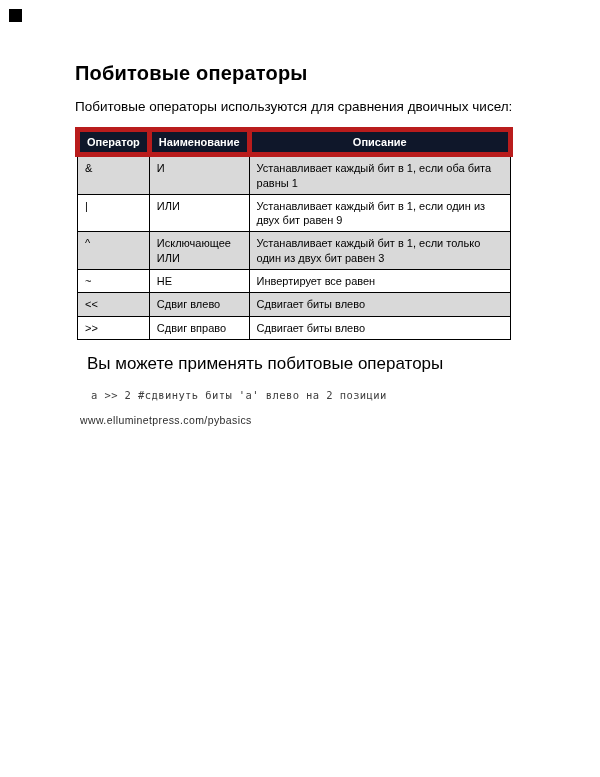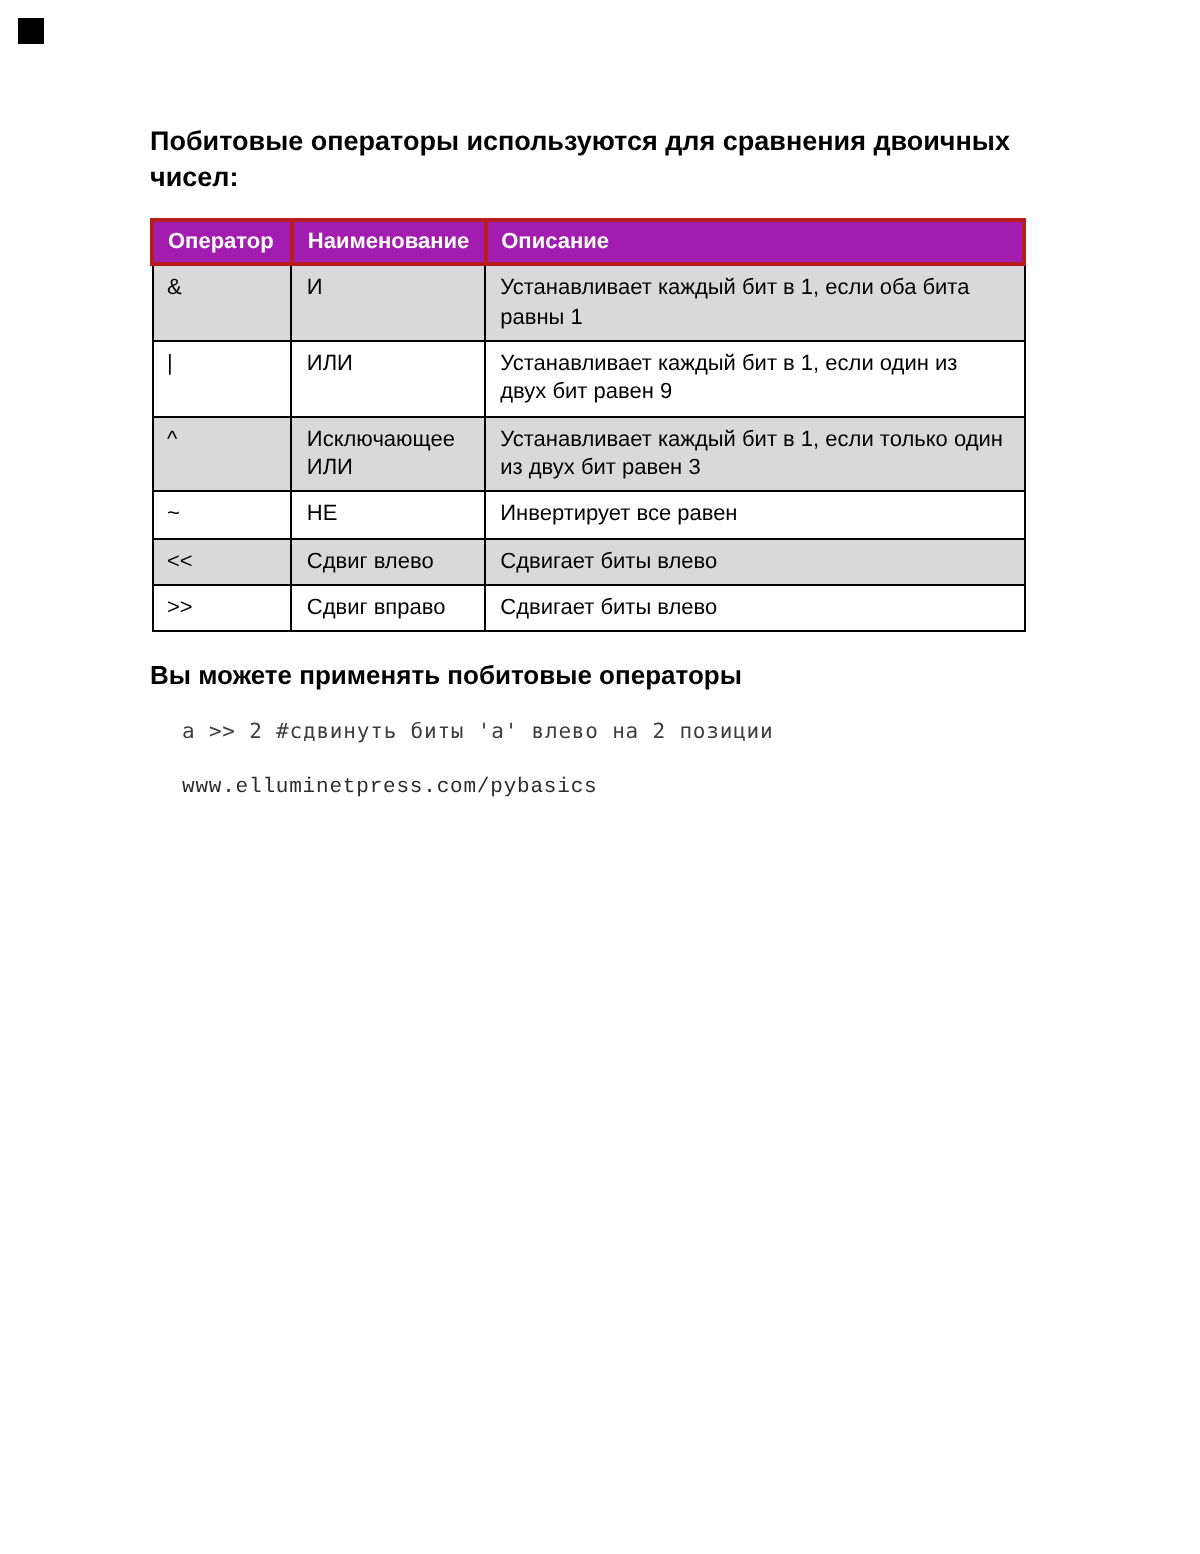--- a/index.html
+++ b/index.html
@@ -30,81 +30,80 @@
   h1.doc-title {
     font-size: 20px;
     font-weight: bold;
     margin: 0 0 13px 0;
     letter-spacing: 0.2px;
   }
   p.body-text {
     font-size: 13.5px;
     line-height: 1.35;
     margin: 0 0 11px 0;
-    font-weight: bold;
   }
   table.op-table {
     border-collapse: collapse;
     width: 100%;
     font-size: 11px;
     margin: 2px 0 14px 0;
   }
   table.op-table col.c1 { width: 70px; }
   table.op-table col.c2 { width: 88px; }
   table.op-table col.c3 { width: 280px; }
   table.op-table th {
-    background: #a21caf;
+    background: #0f172a;
     color: #ffffff;
-    text-align: left;
+    text-align: center;
     font-weight: bold;
     padding: 4px 7px;
-    border: 2px solid #b91c1c;
+    border: 5px solid #b91c1c;
     font-size: 11px;
   }
   table.op-table td {
     border: 1px solid #000000;
     padding: 4px 7px;
     vertical-align: top;
     line-height: 1.3;
   }
   table.op-table tr.alt td { background: #d9d9d9; }
   p.apply-text {
-    font-size: 13px;
-    margin: 0 0 15px 0;
-    font-weight: bold;
+    font-size: 17px;
+    margin: 0 0 15px 12px;
   }
   .code-line {
     font-family: "DejaVu Sans Mono", monospace;
     font-size: 10.5px;
     letter-spacing: 0.4px;
     color: #3d3d3d;
     margin: 0 0 13px 16px;
     white-space: pre;
   }
   p.outro-text {
     font-size: 14px;
     line-height: 1.5;
     text-align: justify;
     margin: 7px 0 5px 0;
   }
   .link-line {
-    font-family: Liberation Mono, monospace;
+    font-family: Liberation Sans, sans-serif;
     font-size: 10.5px;
     letter-spacing: 0.4px;
     color: #2b2b2b;
-    margin: 16px;
+    margin: 5px;
   }
 </style>
 </head>
 <body>
 
 <div class="corner-marker"></div>
 
 <div class="content">
 
+  <h1 class="doc-title">Побитовые операторы</h1>
 
   <p class="body-text">Побитовые операторы используются для сравнения двоичных чисел:</p>
 
   <table class="op-table">
     <colgroup>
         <col class="c1">
         <col class="c2">
         <col class="c3">
       </colgroup>
     <thead>

